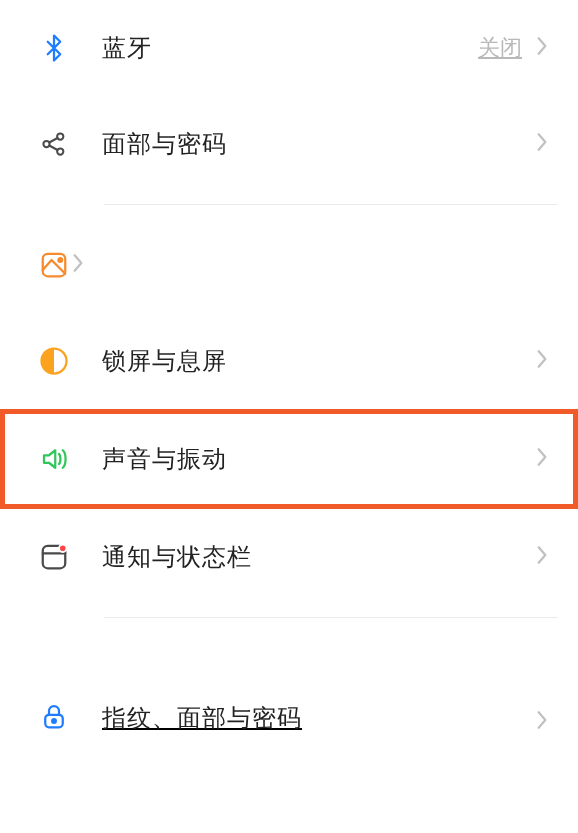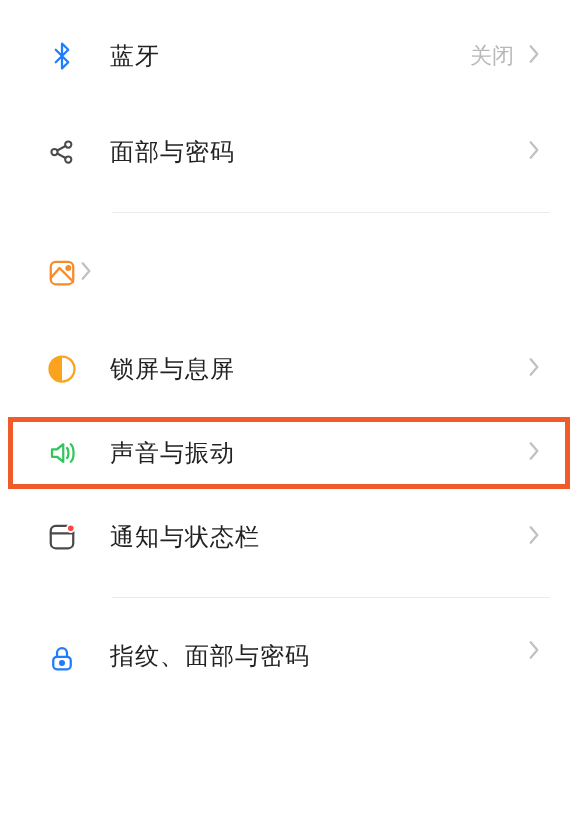--- a/index.html
+++ b/index.html
@@ -4,77 +4,79 @@
   <style>
     * { margin: 0; padding: 0; box-sizing: border-box; }
     body {
       width: 578px;
       height: 833px;
       background: #ffffff;
       font-family: -apple-system, "Helvetica Neue", Arial, sans-serif;
       overflow: hidden;
     }
     .list {
-      padding: 8px;
+      padding: 0;
     }
     .row {
       display: flex;
       align-items: center;
       height: 96px;
       padding-left: 36px;
       padding-right: 28px;
       cursor: pointer;
       position: relative;
     }
     .row.highlighted {
       border: 5px solid #f15a29;
       padding-left: 31px;
       padding-right: 23px;
-      height: 72px;
+      height: 100px;
     }
     .icon-wrap {
       width: 36px;
       height: 36px;
       display: flex;
       align-items: center;
       justify-content: center;
       flex-shrink: 0;
     }
     .label {
       flex: 1;
       font-size: 24px;
       color: #222;
       padding-left: 30px;
       letter-spacing: 1px;
     }
     .status {
       font-size: 22px;
       color: #b8b8b8;
       margin-right: 14px;
+      text-decoration: underline;
     }
     .chevron {
       width: 14px;
       height: 24px;
       flex-shrink: 0;
     }
     .separator {
       height: 1px;
       background: #ebebeb;
       margin-left: 104px;
       margin-right: 20px;
       margin-top: 12px;
       margin-bottom: 12px;
     }
     .group-gap {
       height: 30px;
     }
     .last-row {
       height: 70px;
-      align-items: flex-start;
+      align-items: flex-end;
       padding-bottom: 0;
+      text-decoration: underline;
     }
     .last-row .icon-wrap { margin-bottom: -4px; }
     .last-row .label { margin-bottom: -4px; }
     .last-row .chevron { margin-bottom: -4px; }
   </style>
 </head>
 <body>
 
 <div class="list">
 

